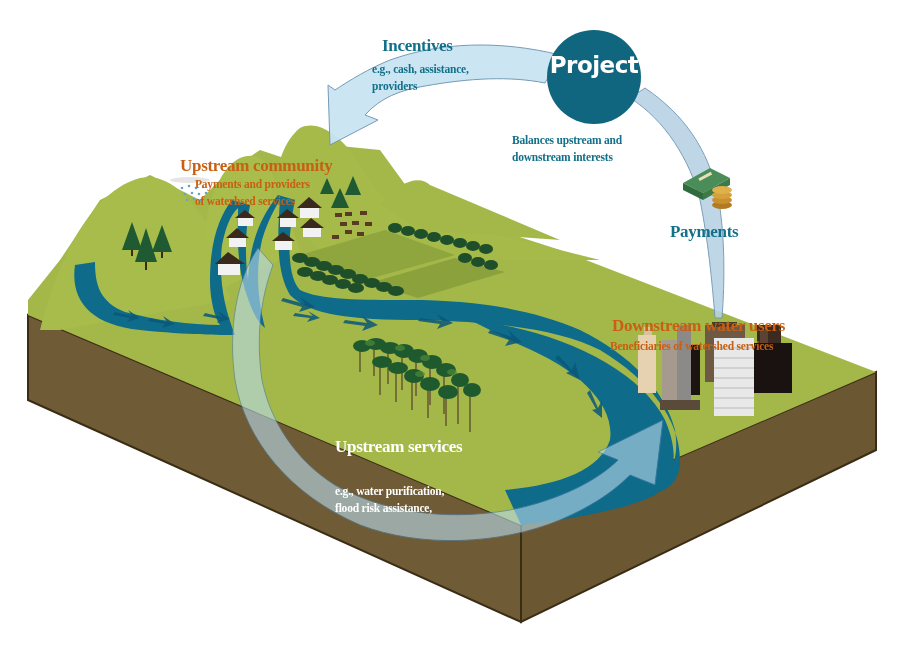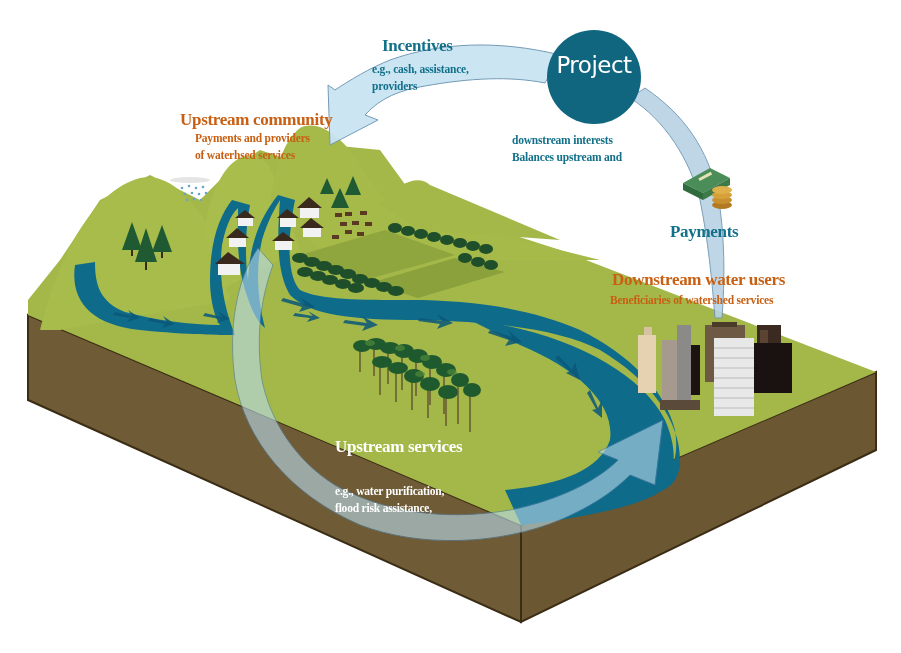--- a/index.html
+++ b/index.html
@@ -1,24 +1,24 @@
 <!DOCTYPE html>
 <html><head>
 <meta charset="utf-8">
 <style>
   html, body { margin:0; padding:0; background:#ffffff; }
   body { width:901px; height:653px; position:relative; overflow:hidden; font-family:"DejaVu Sans", sans-serif; }
   #scene { position:absolute; left:0; top:0; width:901px; height:653px; }
   .lbl { position:absolute; text-align:left; font-weight:bold; white-space:nowrap; font-family:Liberation Serif, serif; }
   .teal { color:#12708a; }
-  .orange { color:#c85f12; }
+  .orange { color:#c85f12;margin-top:46px; }
   .white { color:#ffffff; }
   .h1 { font-size:17px; letter-spacing:-0.3px; }
   .sub { font-size:11.5px; line-height:17px; letter-spacing:-0.2px; }
-  #project-text { position:absolute; left:540px; top:52px; width:108px; text-align:center; color:#ffffff; font-weight:normal; font-size:23px; letter-spacing:-0.5px; }
+  #project-text { position:absolute; left:540px; top:52px; width:108px; text-align:center; color:#ffffff; font-weight:bold; font-size:23px; letter-spacing:-0.5px; }
 </style>
 </head>
 <body>
 
 <svg id="scene" viewBox="0 0 901 653">
   <defs>
     <clipPath id="topClip">
       <path d="M28,315 L28,240 L521,525 L876,372 L876,372 Z"></path>
     </clipPath>
   </defs>
@@ -252,22 +252,22 @@
 
 <div class="lbl orange" style="left:180px; top:110px; width:180px;">
   <div class="h1">Upstream community</div>
 </div>
 <div class="lbl orange" style="left:195px; top:130px; width:150px;">
   <div class="sub">Payments and providers</div>
   <div class="sub">of waterhsed services</div>
 </div>
 
 <div class="lbl teal" style="left:512px; top:132px; width:160px;">
+  <div class="sub">Balances upstream and</div>
   <div class="sub">downstream interests</div>
-  <div class="sub">Balances upstream and</div>
 </div>
 
 <div class="lbl teal" style="left:670px; top:222px; width:90px;">
   <div class="h1">Payments</div>
 </div>
 
 <div class="lbl orange" style="left:612px; top:270px; width:220px;">
   <div class="h1">Downstream water users</div>
 </div>
 <div class="lbl orange" style="left:610px; top:292px; width:225px;">

